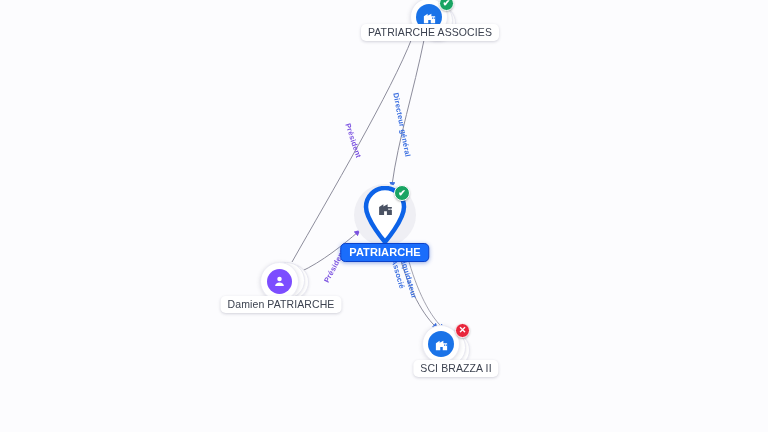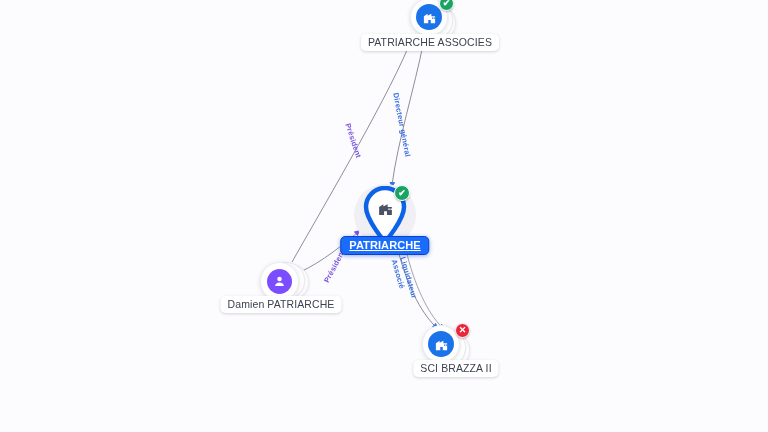--- a/index.html
+++ b/index.html
@@ -116,41 +116,41 @@
     <div class="chip company" style="width:26px;height:26px;">
       <svg width="15" height="15" viewBox="0 0 24 24">
         <path fill="#ffffff" d="M3 21V10l6-4v3l6-3v4h6v11h-7v-5h-4v5z"></path>
         <rect x="16" y="12" width="2" height="2" fill="#1a73e8"></rect>
         <rect x="19" y="12" width="2" height="2" fill="#1a73e8"></rect>
       </svg>
     </div>
   </div>
   <div class="badge ok" style="width:13px;height:13px;right:-4px;top:-2px;">✔</div>
 </div>
-<div class="nlabel" style="left:430px;top:34px;">PATRIARCHE ASSOCIES</div>
+<div class="nlabel" style="left:430px;top:24px;">PATRIARCHE ASSOCIES</div>
 
 <div class="node" style="left:385px;top:215px;width:46px;height:58px;">
   <div class="halo"></div>
   <div class="pinwrap">
     <div class="pin">
       <svg width="46" height="58" viewBox="0 0 46 58">
         <path d="M23 2C12.5 2 4 10.5 4 21c0 13 19 35 19 35s19-22 19-35C42 10.5 33.5 2 23 2z" fill="#ffffff" stroke="#0d63e8" stroke-width="4.5"></path>
       </svg>
       <div style="position:absolute;left:12px;top:12px;width:22px;height:20px;display:flex;align-items:center;justify-content:center;">
         <svg width="19" height="17" viewBox="0 0 24 24">
           <path fill="#4a5263" d="M3 21V10l6-4v3l6-3v4h6v11h-7v-5h-4v5z"></path>
           <rect x="16" y="12" width="2" height="2" fill="#ffffff"></rect>
           <rect x="19" y="12" width="2" height="2" fill="#ffffff"></rect>
         </svg>
       </div>
     </div>
   </div>
   <div class="badge ok" style="width:14px;height:14px;right:-2px;top:-1px;">✔</div>
 </div>
-<div class="nlabel selected" style="left:385px;top:236px;text-decoration:underline;">PATRIARCHE</div>
+<div class="nlabel selected" style="left:385px;top:243px;">PATRIARCHE</div>
 
 <div class="node" style="left:281px;top:281px;width:40px;height:40px;">
   <div class="stack" style="width:40px;height:40px;">
     <i style="width:34px;height:34px;left:12px;top:3px;"></i>
     <i style="width:35px;height:35px;left:7px;top:1px;"></i>
   </div>
   <div class="disc" style="width:37px;height:37px;left:-1px;top:1px;">
     <div class="chip person" style="width:25px;height:25px;">
       <svg width="15" height="15" viewBox="0 0 24 24">
         <circle cx="12" cy="8" r="3.6" fill="#ffffff"></circle>

